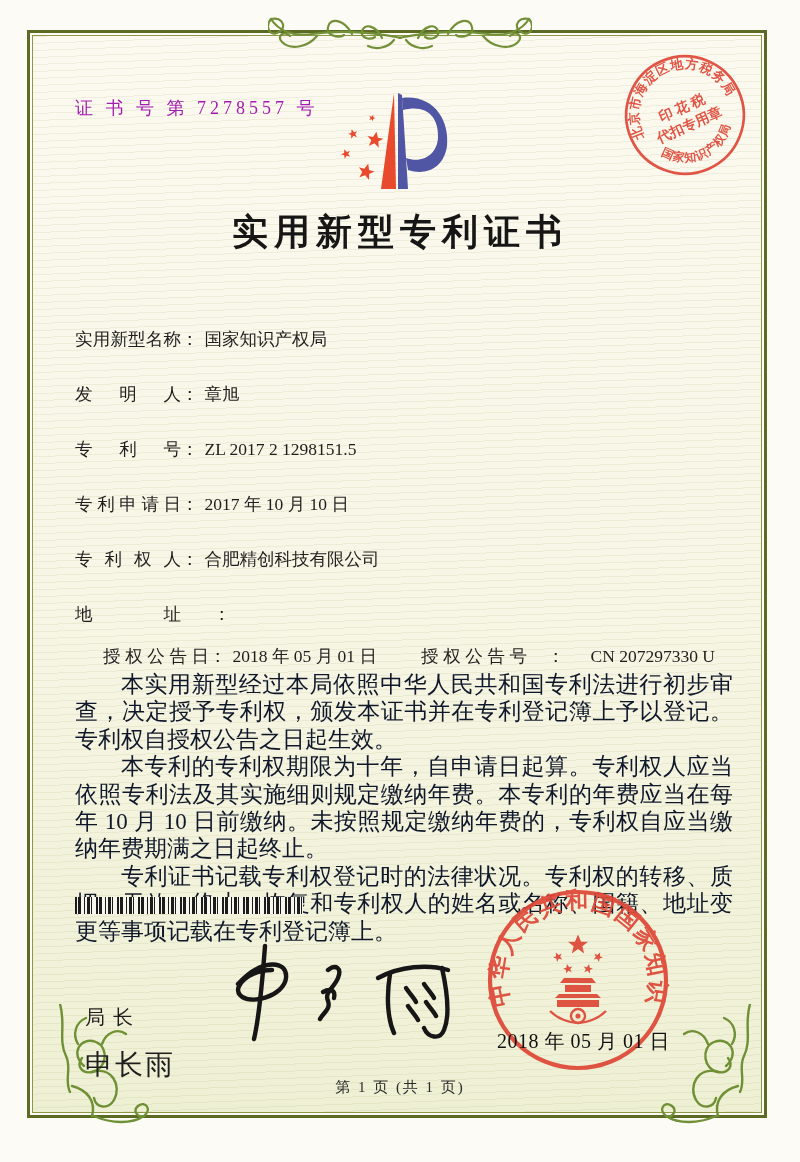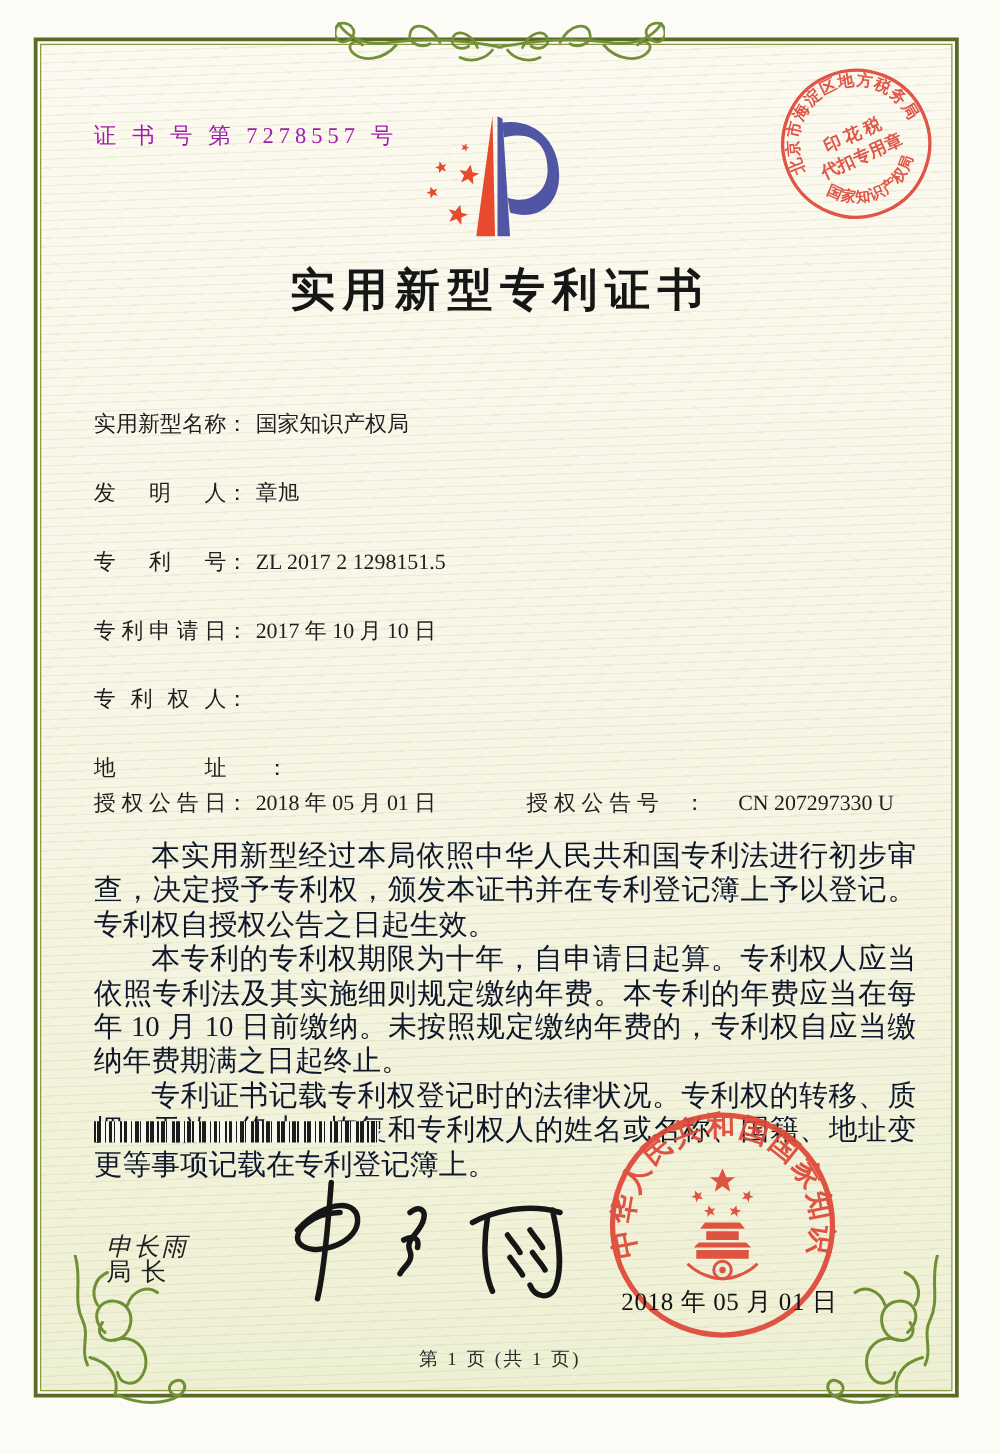--- a/index.html
+++ b/index.html
@@ -39,22 +39,22 @@
     transform:rotate(-24deg);opacity:0.92;
   }
   .title{
     position:absolute;left:0;top:208px;width:800px;
     text-align:center;font-size:36px;font-weight:bold;
     letter-spacing:6px;color:#161616;
   }
   
   .fields{position:absolute;left:75px;top:326px;width:640px;font-size:17.5px;line-height:27px;}
   .f-row{display:flex;margin-bottom:28px;}
-  .f-row.row-address{margin-bottom:1px;gap:32px;}
-  .f-row.row-grant{margin-bottom:0;}
+  .f-row.row-address{margin-bottom:15px;gap:32px;}
+  .f-row.row-grant{margin-bottom:0;margin-left:28px;}
   .f-label{
     display:inline-block;width:106px;flex:0 0 106px;
     text-align:justify;text-align-last:justify;
   }
   .f-colon{flex:0 0 auto;}
   .f-value{padding-left:6px;}
   .row-address .f-value{max-width:432px;}
   .grp{display:flex;}
   .grp-right{margin-left:auto;gap:20px;}
   
@@ -68,21 +68,21 @@
     position:absolute;left:75px;top:897px;width:228px;height:17px;
     background:repeating-linear-gradient(90deg,
       #1c1c1c 0 2px,#f8f7ee 2px 3px,
       #1c1c1c 3px 6px,#f8f7ee 6px 9px,
       #1c1c1c 9px 10px,#f8f7ee 10px 12px,
       #1c1c1c 12px 15px,#f8f7ee 15px 16px,
       #1c1c1c 16px 17px,#f8f7ee 17px 21px);
   }
   
   .sig-role{position:absolute;left:85px;top:1004px;font-size:20px;letter-spacing:8px;}
-  .sig-name{position:absolute;left:85px;top:984px;font-size:20px;letter-spacing:2px;font-style:italic;}
+  .sig-name{position:absolute;left:85px;top:1046px;font-size:28px;letter-spacing:2px;}
   .sig-script{position:absolute;left:210px;top:940px;}
   
   .seal{position:absolute;left:478px;top:883px;opacity:0.93;}
   .seal-date{
     position:absolute;left:497px;top:1028px;width:180px;
     font-size:20px;color:#111;letter-spacing:0.5px;white-space:nowrap;
   }
   
   .footer{
     position:absolute;left:0;top:1078px;width:800px;text-align:center;
@@ -204,20 +204,21 @@
       <span class="f-value">ZL 2017 2 1298151.5</span>
     </div>
     <div class="f-row">
       <span class="f-label">专利申请日</span>
         <span class="f-colon">：</span>
       <span class="f-value">2017 年 10 月 10 日</span>
     </div>
     <div class="f-row">
       <span class="f-label">专利权人</span>
         <span class="f-colon">：</span>
+      <span class="f-value">合肥精创科技有限公司</span>
     </div>
     <div class="f-row row-address">
       <span class="f-label">地址</span>
         <span class="f-colon">：</span>
     </div>
     <div class="f-row row-grant">
       <span class="grp">
         <span class="f-label">授权公告日</span>
           <span class="f-colon">：</span>
         <span class="f-value">2018 年 05 月 01 日</span>

